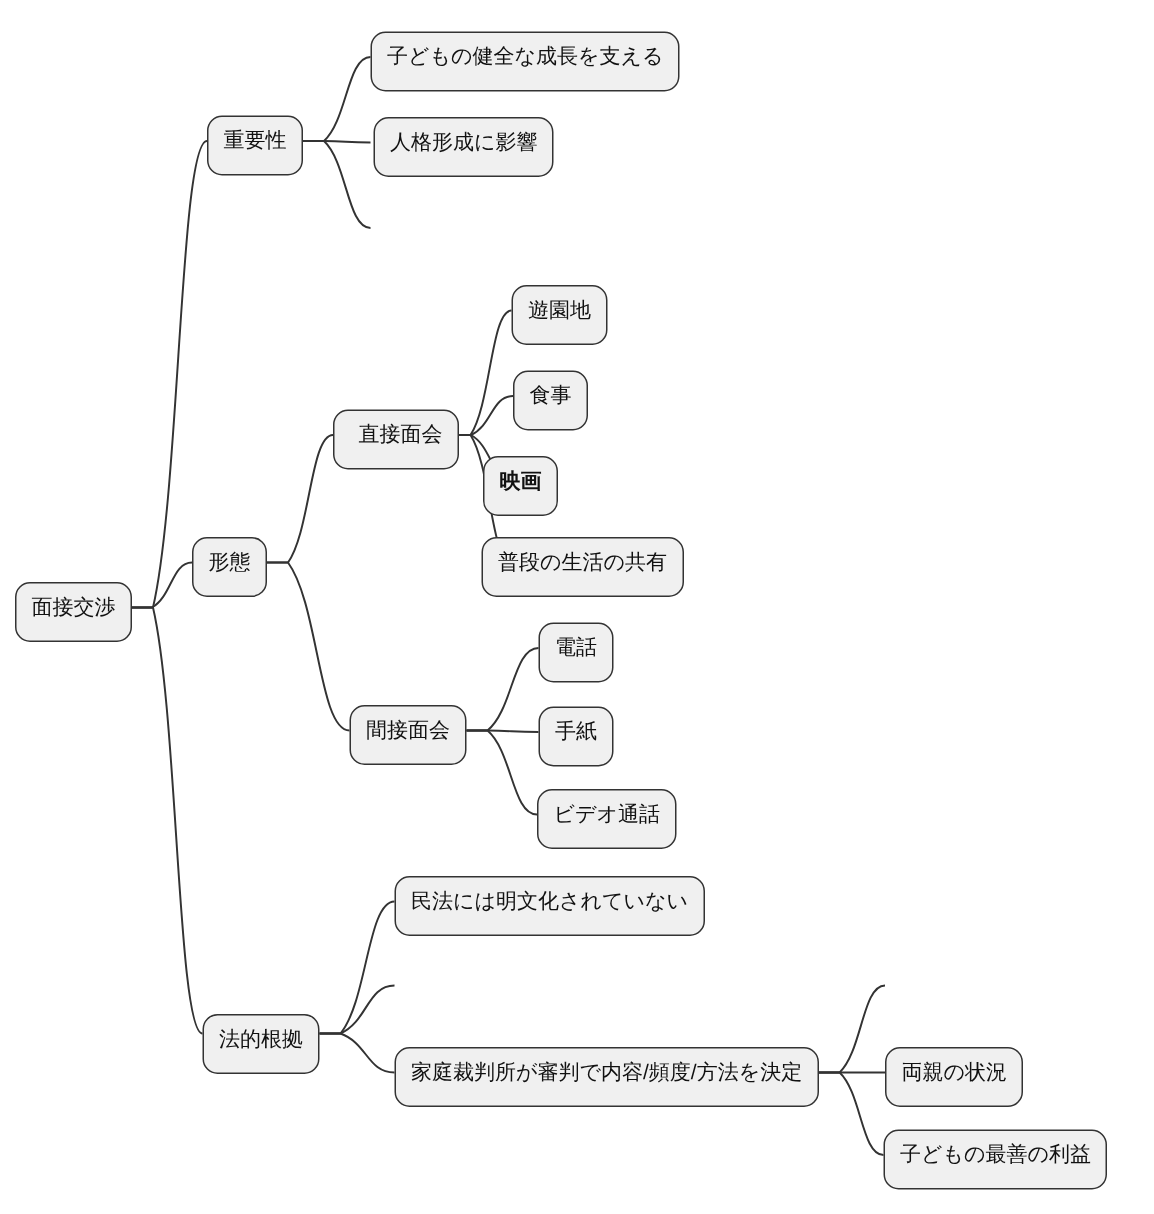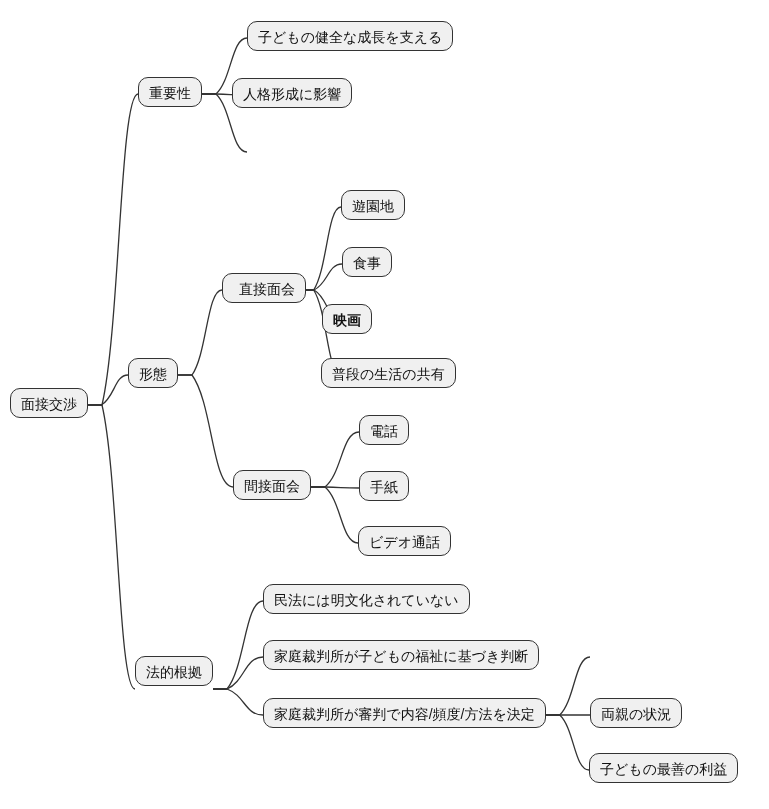--- a/index.html
+++ b/index.html
@@ -22,21 +22,21 @@
     height: 809px;
   }
   .edge {
     fill: none;
     stroke: #333333;
     stroke-width: 1.3;
   }
   .node {
     position: absolute;
     box-sizing: border-box;
-    height: 30px;
+    height: 40px;
     line-height: 30px;
     padding: 0 10px;
     background: #f0f0f0;
     border: 1.5px solid #333333;
     border-radius: 10px;
     font-size: 14px;
     color: #111111;
     white-space: nowrap;
     text-align: center;
   }
@@ -66,35 +66,34 @@
       <path d="M213,689 C221,689 227,689 227,689 C245,695.5 245,715 263,715" class="edge"></path>
       <path d="M545.765625,715 C553.765625,715 559.765625,715 559.765625,715 C574.8828125,700.5 574.8828125,657 590,657" class="edge"></path>
       <path d="M545.765625,715 C553.765625,715 559.765625,715 559.765625,715 C574.8828125,715 574.8828125,715 590,715" class="edge"></path>
       <path d="M545.765625,715 C553.765625,715 559.765625,715 559.765625,715 C574.3828125,728.75 574.3828125,770 589,770" class="edge"></path>
     </svg>
 
   <div class="node" style="left:10px;  top:388px;">面接交渉</div>
 
   <div class="node" style="left:138px; top:77px;">重要性</div>
   <div class="node" style="left:247px; top:21px;">子どもの健全な成長を支える</div>
-  <div class="node" style="left:232px; top:78px;">人格形成に影響</div>
+  <div class="node" style="left:249px; top:78px;">人格形成に影響</div>
 
   <div class="node" style="left:128px; top:358px;">形態</div>
 
   <div class="node" style="left:222px; top:273px;padding-left:16px;">直接面会</div>
   <div class="node" style="left:341px; top:190px;">遊園地</div>
   <div class="node" style="left:342px; top:247px;">食事</div>
   <div class="node" style="left:322px; top:304px;font-weight:bold;">映画</div>
   <div class="node" style="left:321px; top:358px;">普段の生活の共有</div>
 
   <div class="node" style="left:233px; top:470px;">間接面会</div>
   <div class="node" style="left:359px; top:415px;">電話</div>
   <div class="node" style="left:359px; top:471px;">手紙</div>
   <div class="node" style="left:358px; top:526px;">ビデオ通話</div>
 
-  <div class="node" style="left:135px; top:656px;">法的根拠</div>
+  <div class="node" style="left:135px; top:676px;">法的根拠</div>
   <div class="node" style="left:263px; top:584px;">民法には明文化されていない</div>
-  <div class="node" style="left:263px; top:640px;">家庭裁判所が子どもの福祉に基づき判断</div>
   <div class="node" style="left:263px; top:698px;">家庭裁判所が審判で内容/頻度/方法を決定</div>
 
   <div class="node" style="left:590px; top:698px;">両親の状況</div>
   <div class="node" style="left:589px; top:753px;">子どもの最善の利益</div>
 </div>
 
 </body></html>

